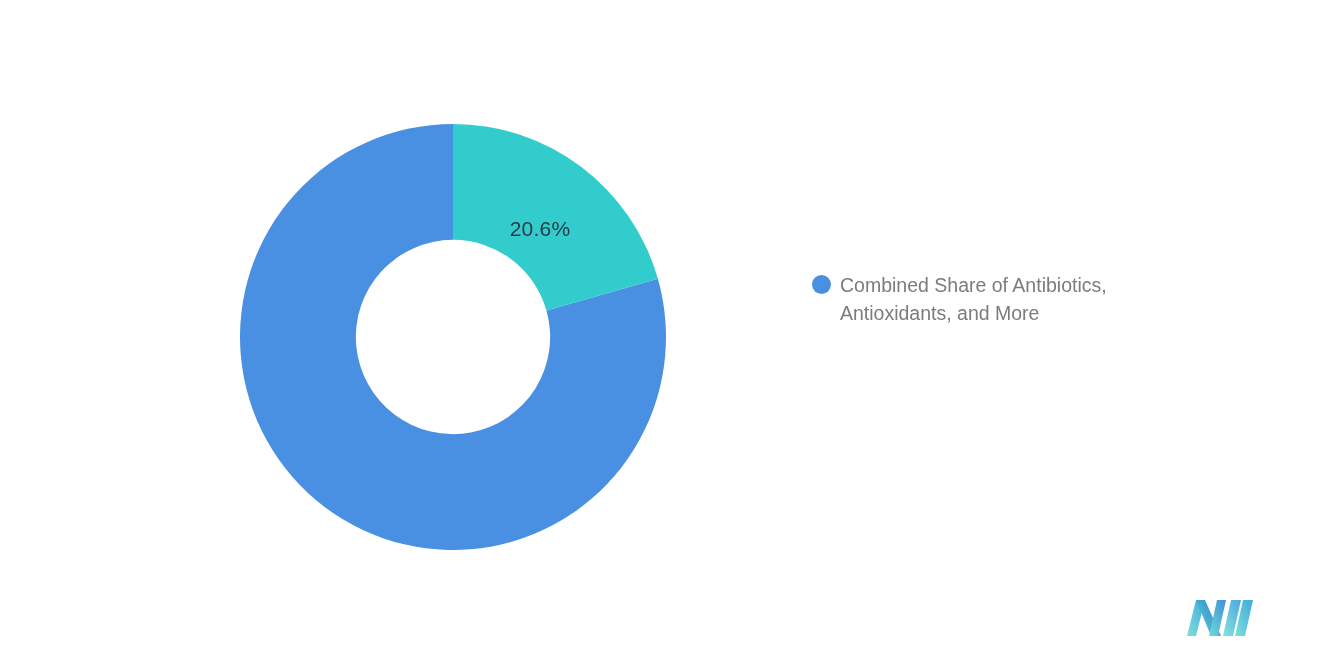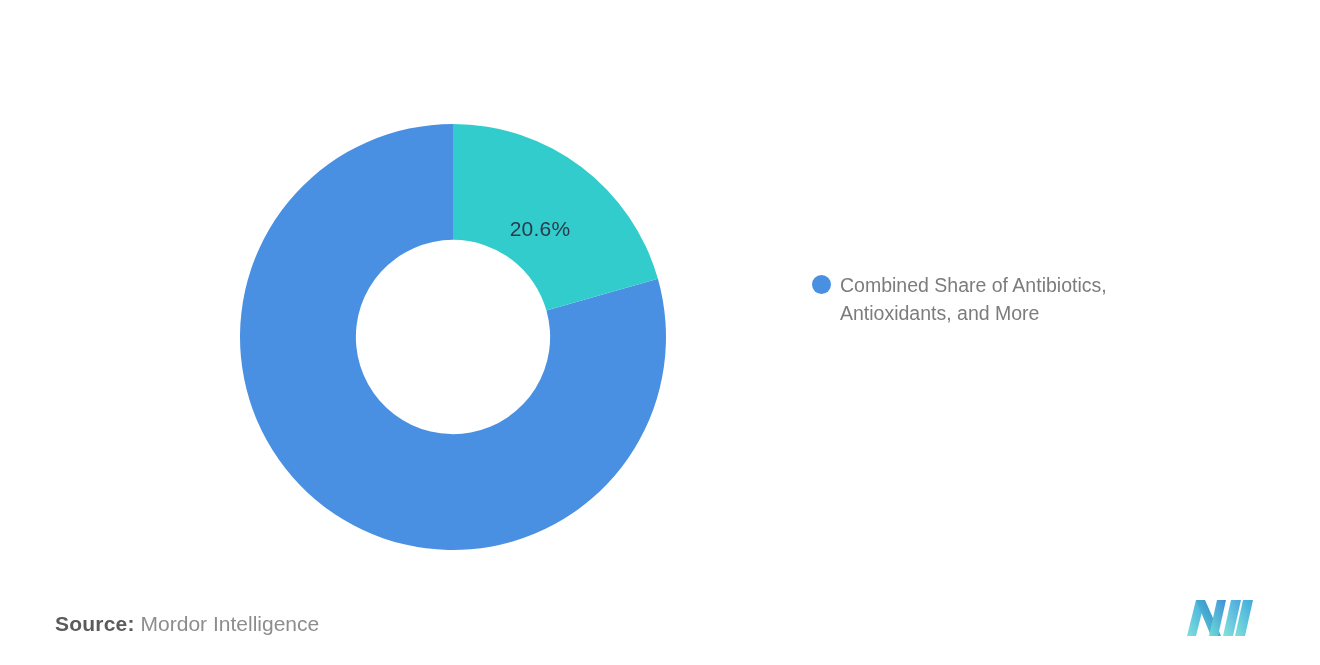--- a/index.html
+++ b/index.html
@@ -141,23 +141,20 @@
   <div class="legend">
 
     <div class="legend-item">
       <span class="legend-swatch" id="swatch-0" style="background: rgb(74, 144, 226);"></span>
       <span class="legend-label">Combined Share of Antibiotics, Antioxidants, and More</span>
     </div>
 
 
   </div>
 
-  <div class="footer-source">
-    <span class="src-key">Source:</span><span class="src-val">Mordor Intelligence</span>
-  </div>
 
   <div class="brand-logo">
     <svg width="72" height="40" viewBox="0 0 72 40">
       <defs>
         <linearGradient id="miGradA" x1="0" y1="1" x2="1" y2="0">
           <stop offset="0%" stop-color="#5fd6cf"></stop>
           <stop offset="100%" stop-color="#2f7fd1"></stop>
         </linearGradient>
         <linearGradient id="miGradB" x1="0" y1="1" x2="1" y2="0">
           <stop offset="0%" stop-color="#7fe0da"></stop>

